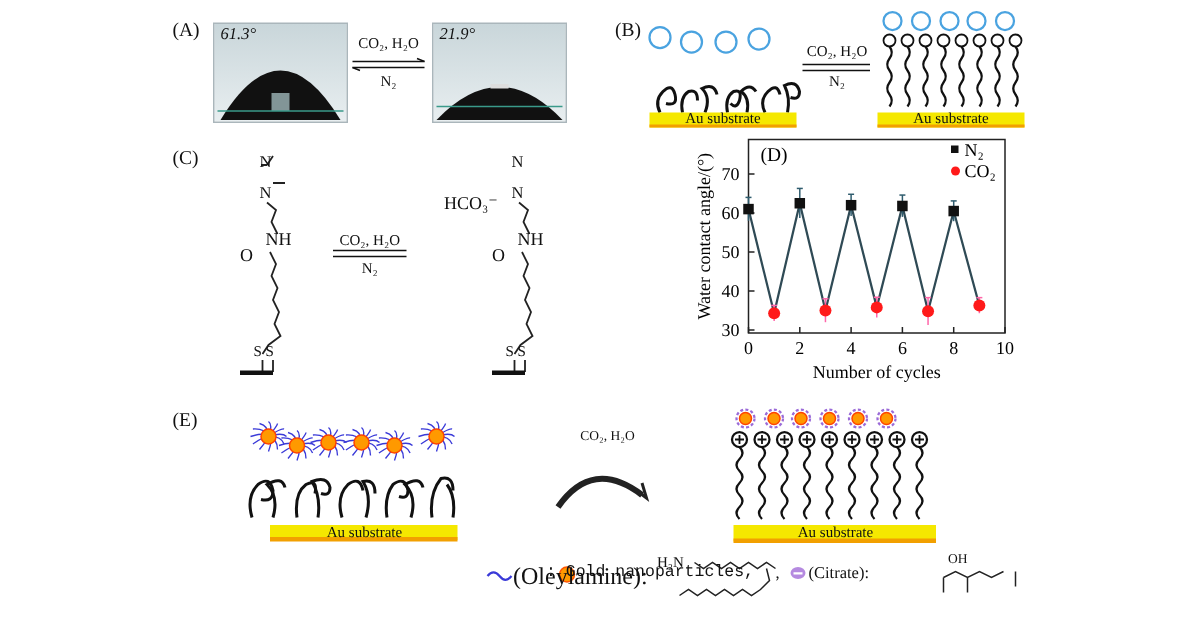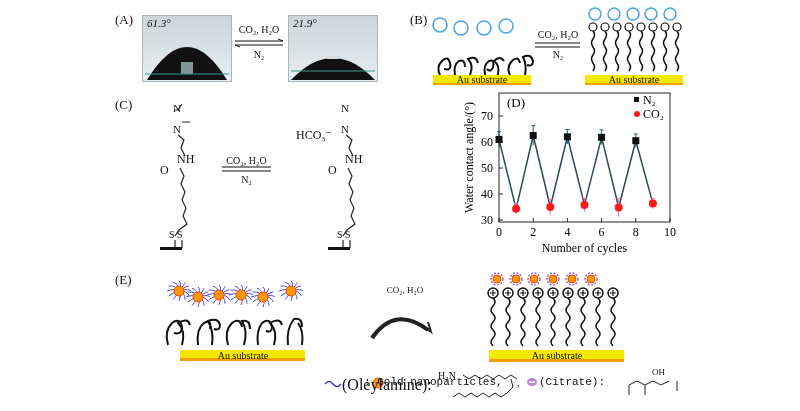--- a/index.html
+++ b/index.html
@@ -356,14 +356,14 @@
 
   <path d="M629 385 l8 -4 l8 4 l8 -4 l8 4 l8 -4 M645 385 l0 10 M629 385 l0 10 M677 381 l0 10" stroke="#222" stroke-width="1" fill="none"></path>
 </svg>
 <div class="abs" style="left:184px;top:350px;width:118px;font-size:10px;text-align:center;">Au substrate</div>
 <div class="abs" style="left:493px;top:350px;width:128px;font-size:10px;text-align:center;">Au substrate</div>
 <div class="abs" style="left:375px;top:285px;width:60px;font-size:9px;text-align:center;">CO₂, H₂O</div>
 <div class="abs" style="left:364px;top:376px;font-size:11px;font-family:Liberation Mono, monospace;">: Gold nanoparticles,</div>
 <div class="abs" style="left:342px;top:376px;font-size:16px;">(Oleylamine):</div>
 <div class="abs" style="left:438px;top:370px;font-size:10px;">H₂N</div>
 <div class="abs" style="left:517px;top:376px;font-size:11px;">,</div>
-<div class="abs" style="left:539px;top:376px;font-size:11px;font-family:Liberation Mono, monospace;">(Citrate):</div>
-<div class="abs" style="left:652px;top:367px;font-size:9px;">OH</div>
+<div class="abs" style="left:539px;top:376px;font-size:11px;">(Citrate):</div>
+<div class="abs" style="left:632px;top:367px;font-size:9px;">OH</div>
 
 </body></html>

